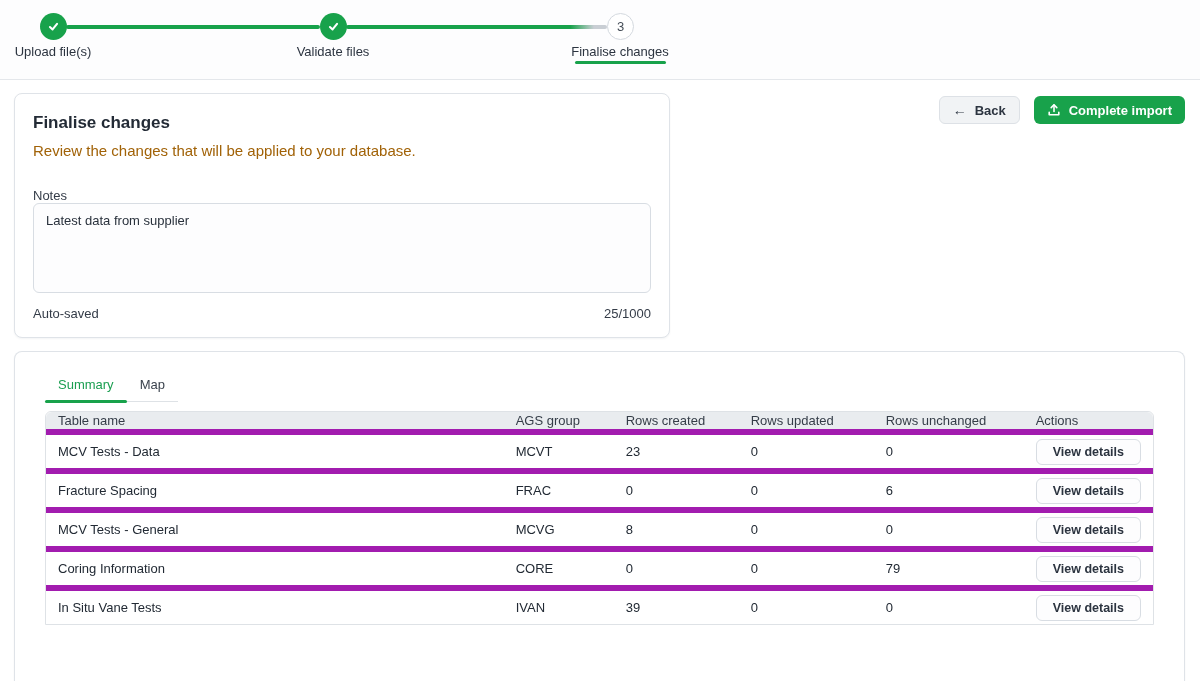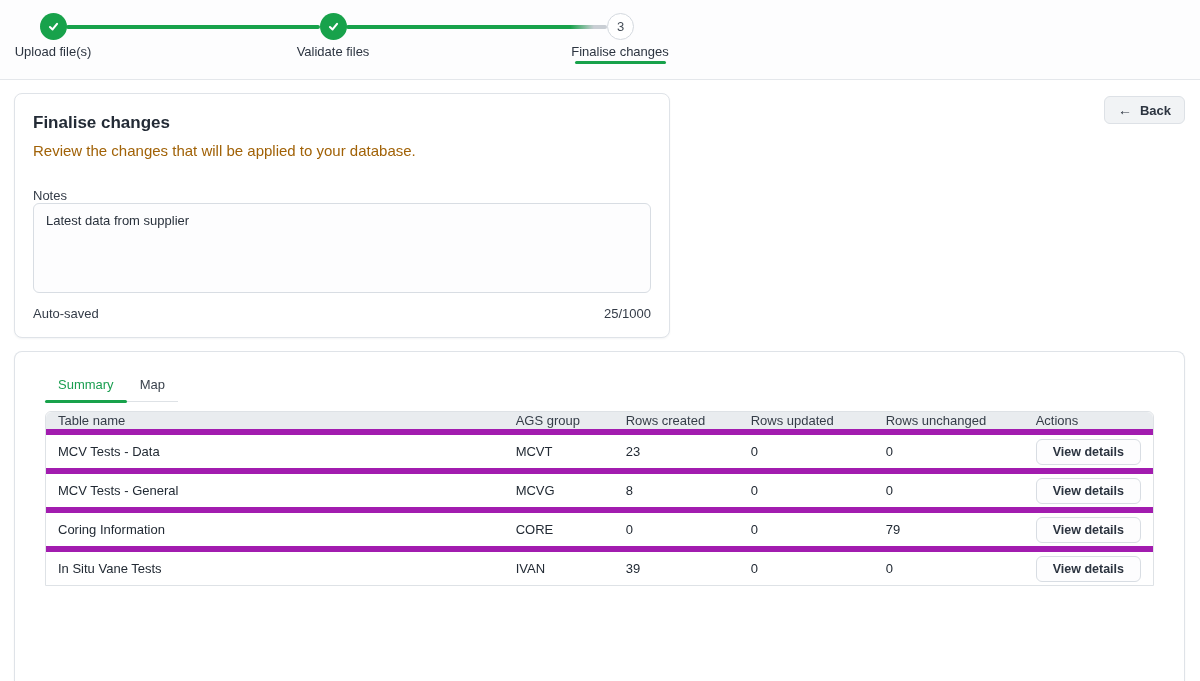--- a/index.html
+++ b/index.html
@@ -124,20 +124,32 @@
         <span>Auto-saved</span>
         <span>25/1000</span>
       </div>
     </div>
 
     <div class="actions-group">
       <button class="btn btn-back">
         <span class="arrow">←</span>
         <span>Back</span>
       </button>
+      <button class="btn btn-primary" style="background:#18a24b;">
+        <span>
+          <svg class="icon-svg" width="14" height="14" viewBox="0 0 14 14">
+            <g fill="none" stroke="#ffffff" stroke-width="1.6" stroke-linecap="round" stroke-linejoin="round">
+              <line x1="7" y1="2" x2="7" y2="8.5"></line>
+              <polyline points="4.2,4.6 7,1.8 9.8,4.6"></polyline>
+              <path d="M2.2 9.2 v2.6 h9.6 v-2.6"></path>
+            </g>
+          </svg>
+        </span>
+        <span>Complete import</span>
+      </button>
     </div>
   </div>
 
   <div class="card summary-card">
 
     <div class="tabs">
       <div class="tab active">Summary</div>
       <div class="tab">Map</div>
     </div>
 
@@ -155,20 +167,28 @@
       <tbody>
         <tr>
           <td>MCV Tests - Data</td>
           <td>MCVT</td>
           <td>23</td>
           <td>0</td>
           <td>0</td>
           <td><button class="btn-view">View details</button></td>
         </tr>
         <tr>
+          <td>Fracture Spacing</td>
+          <td>FRAC</td>
+          <td>0</td>
+          <td>0</td>
+          <td>6</td>
+          <td><button class="btn-view">View details</button></td>
+        </tr>
+        <tr>
           <td>MCV Tests - General</td>
           <td>MCVG</td>
           <td>8</td>
           <td>0</td>
           <td>0</td>
           <td><button class="btn-view">View details</button></td>
         </tr>
         <tr>
           <td>Coring Information</td>
           <td>CORE</td>

